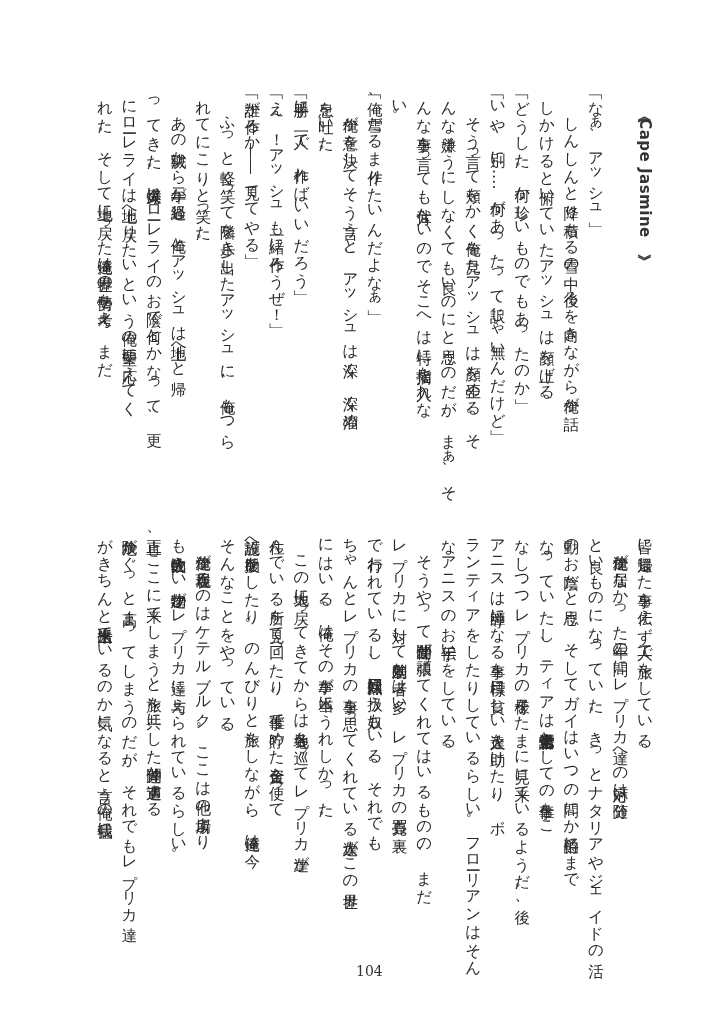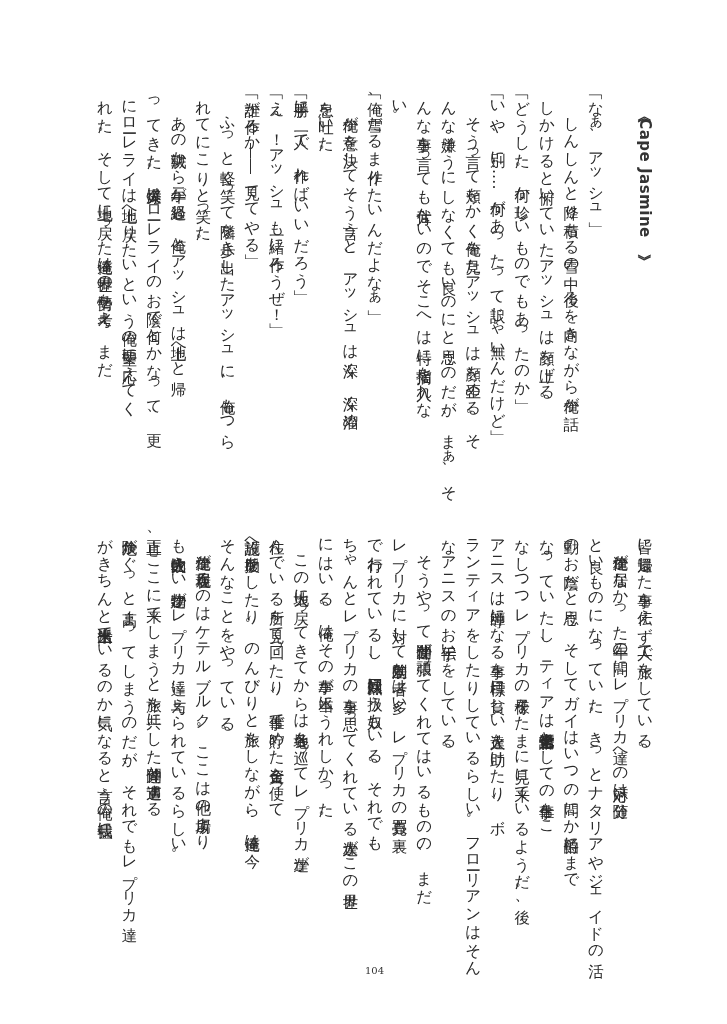--- a/index.html
+++ b/index.html
@@ -42,22 +42,22 @@
       font-size: 15px;
       font-weight: bold;
       color: #333333;
       letter-spacing: 0.5px;
     }
     .page-number {
       position: absolute;
       left: 356px;
       top: 963px;
       width: 28px;
-      text-align: right;
-      font-size: 10px;
+      text-align: left;
+      font-size: 14px;
       line-height: 16px;
       color: #333333;
       font-family: "DejaVu Serif", "Liberation Serif", serif;
     }
   </style>
 </head>
 <body>
 
 <div class="page">
 

